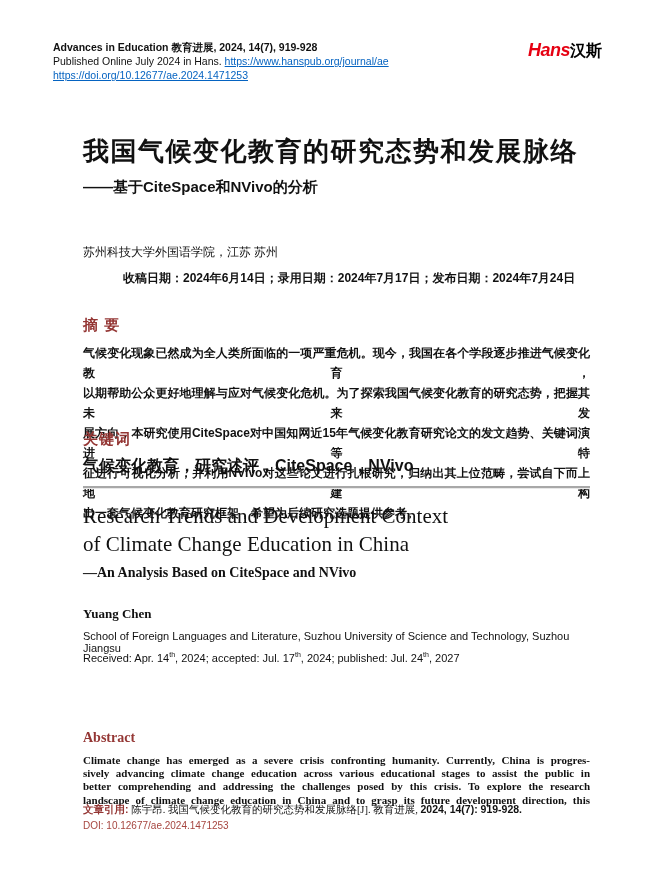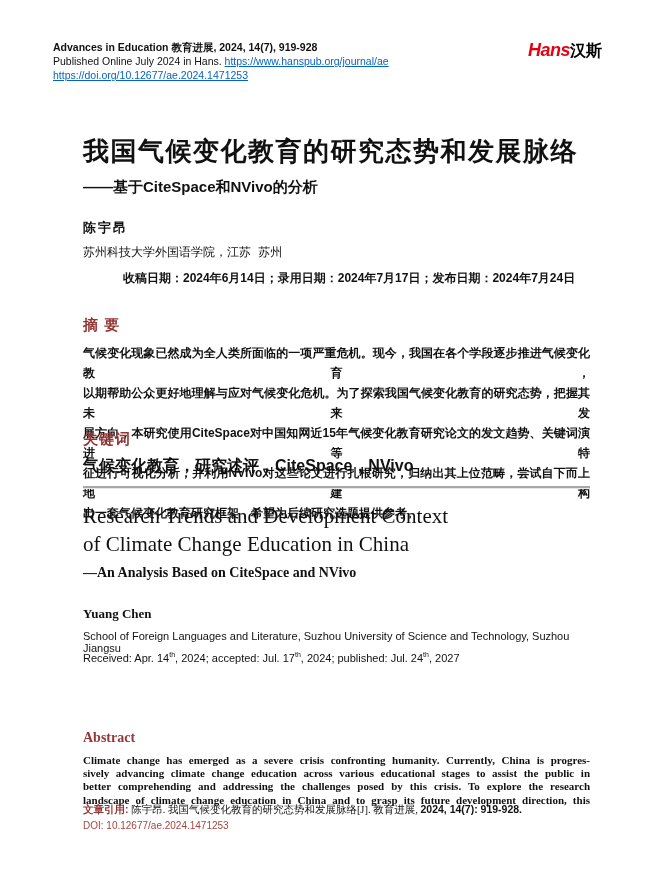--- a/index.html
+++ b/index.html
@@ -16,21 +16,21 @@
   .hdr-line1{font-weight:bold;}
   .hdr a, .hdr .link{color:#0563C1;text-decoration:underline;cursor:pointer;}
   .logo{position:absolute;top:40px;left:528px;white-space:nowrap;}
   .logo-hans{color:#E60012;font-weight:bold;font-style:italic;font-size:18px;letter-spacing:-0.5px;}
   .logo-cjk{color:#000000;font-weight:bold;font-size:16px;}
   
   .col{position:absolute;left:83px;width:507px;}
   .cn-title{top:134px;font-size:26px;font-weight:bold;letter-spacing:1.5px;line-height:34px;}
   .cn-subtitle{top:178px;font-size:15px;font-weight:bold;}
   .cn-author{top:219px;font-size:13px;font-weight:bold;letter-spacing:2px;}
-  .cn-affil{top:244px;font-size:12px;font-family:Liberation Mono, monospace;}
+  .cn-affil{top:244px;font-size:12px;font-family:Liberation Serif, serif;}
   .cn-dates{top:270px;font-size:12px;font-weight:bold;margin-left:40px;}
   .red{color:#943634;}
   .cn-h{font-size:15px;font-weight:bold;letter-spacing:1px;}
   .cn-abs-h{top:316px;}
   .cn-abs{top:343px;font-size:12px;font-weight:bold;line-height:20px;}
   .jline{text-align:justify;text-align-last:justify;}
   .cn-kw-h{top:430px;}
   .cn-kw{top:456px;font-size:16px;font-weight:bold;}
   .divider{top:486px;height:2px;background:#a8a8a8;border-bottom:1px solid #e8e8e8;}
   
@@ -58,21 +58,20 @@
     <div><span>Published Online July 2024 in Hans. </span><span class="link">https://www.hanspub.org/journal/ae</span></div>
     <div><span class="link">https://doi.org/10.12677/ae.2024.1471253</span></div>
   </div>
 
   <div class="logo">
     <span class="logo-hans">Hans</span><span class="logo-cjk">汉斯</span>
   </div>
 
   <div class="col cn-title" style="position:absolute">我国气候变化教育的研究态势和发展脉络</div>
   <div class="col cn-subtitle" style="position:absolute">——基于CiteSpace和NVivo的分析</div>
-  <div class="col cn-author" style="position:absolute">陈宇昂</div>
   <div class="col cn-affil" style="position:absolute">苏州科技大学外国语学院，江苏 苏州</div>
   <div class="col cn-dates" style="position:absolute">收稿日期：2024年6月14日；录用日期：2024年7月17日；发布日期：2024年7月24日</div>
 
   <div class="col cn-h red cn-abs-h" style="position:absolute">摘  要</div>
   <div class="col cn-abs" style="position:absolute">
     <div class="jline">气候变化现象已然成为全人类所面临的一项严重危机。现今，我国在各个学段逐步推进气候变化教育，</div>
     <div class="jline">以期帮助公众更好地理解与应对气候变化危机。为了探索我国气候变化教育的研究态势，把握其未来发</div>
     <div class="jline">展方向，本研究使用CiteSpace对中国知网近15年气候变化教育研究论文的发文趋势、关键词演进等特</div>
     <div class="jline">征进行可视化分析，并利用NVivo对这些论文进行扎根研究，归纳出其上位范畴，尝试自下而上地建构</div>
     <div>出一套气候变化教育研究框架，希望为后续研究选题提供参考。</div>

